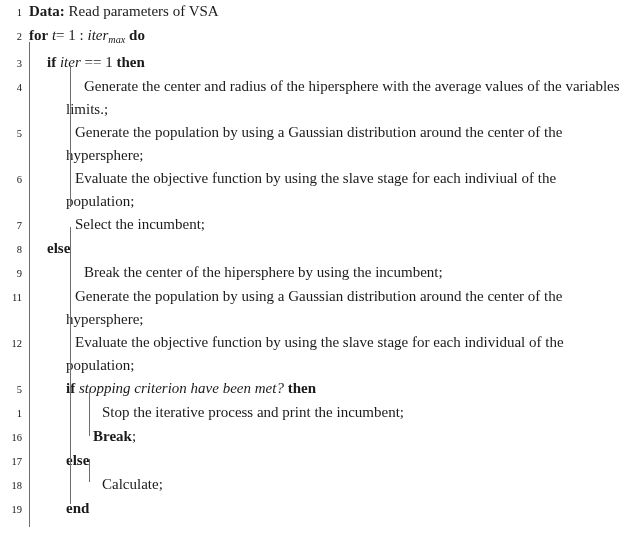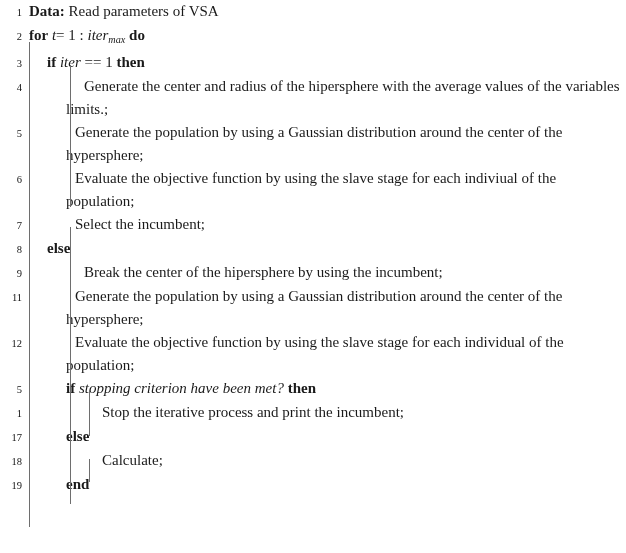--- a/index.html
+++ b/index.html
@@ -205,20 +205,26 @@
     </span>
   </div>
 
   <div class="row">
     <span class="lineno">1</span>
     <span class="content lvl3">
       <span class="stmt first">Stop the iterative process and print the incumbent;</span>
     </span>
   </div>
 
+  <div class="row">
+    <span class="lineno">16</span>
+    <span class="content lvl3">
+      <span class="stmt"><b>Break</b><span>;</span></span>
+    </span>
+  </div>
 
   <div class="row">
     <span class="lineno">17</span>
     <span class="content lvl2">
       <span class="stmt nohang">
         <b>else</b>
       </span>
     </span>
   </div>
 

